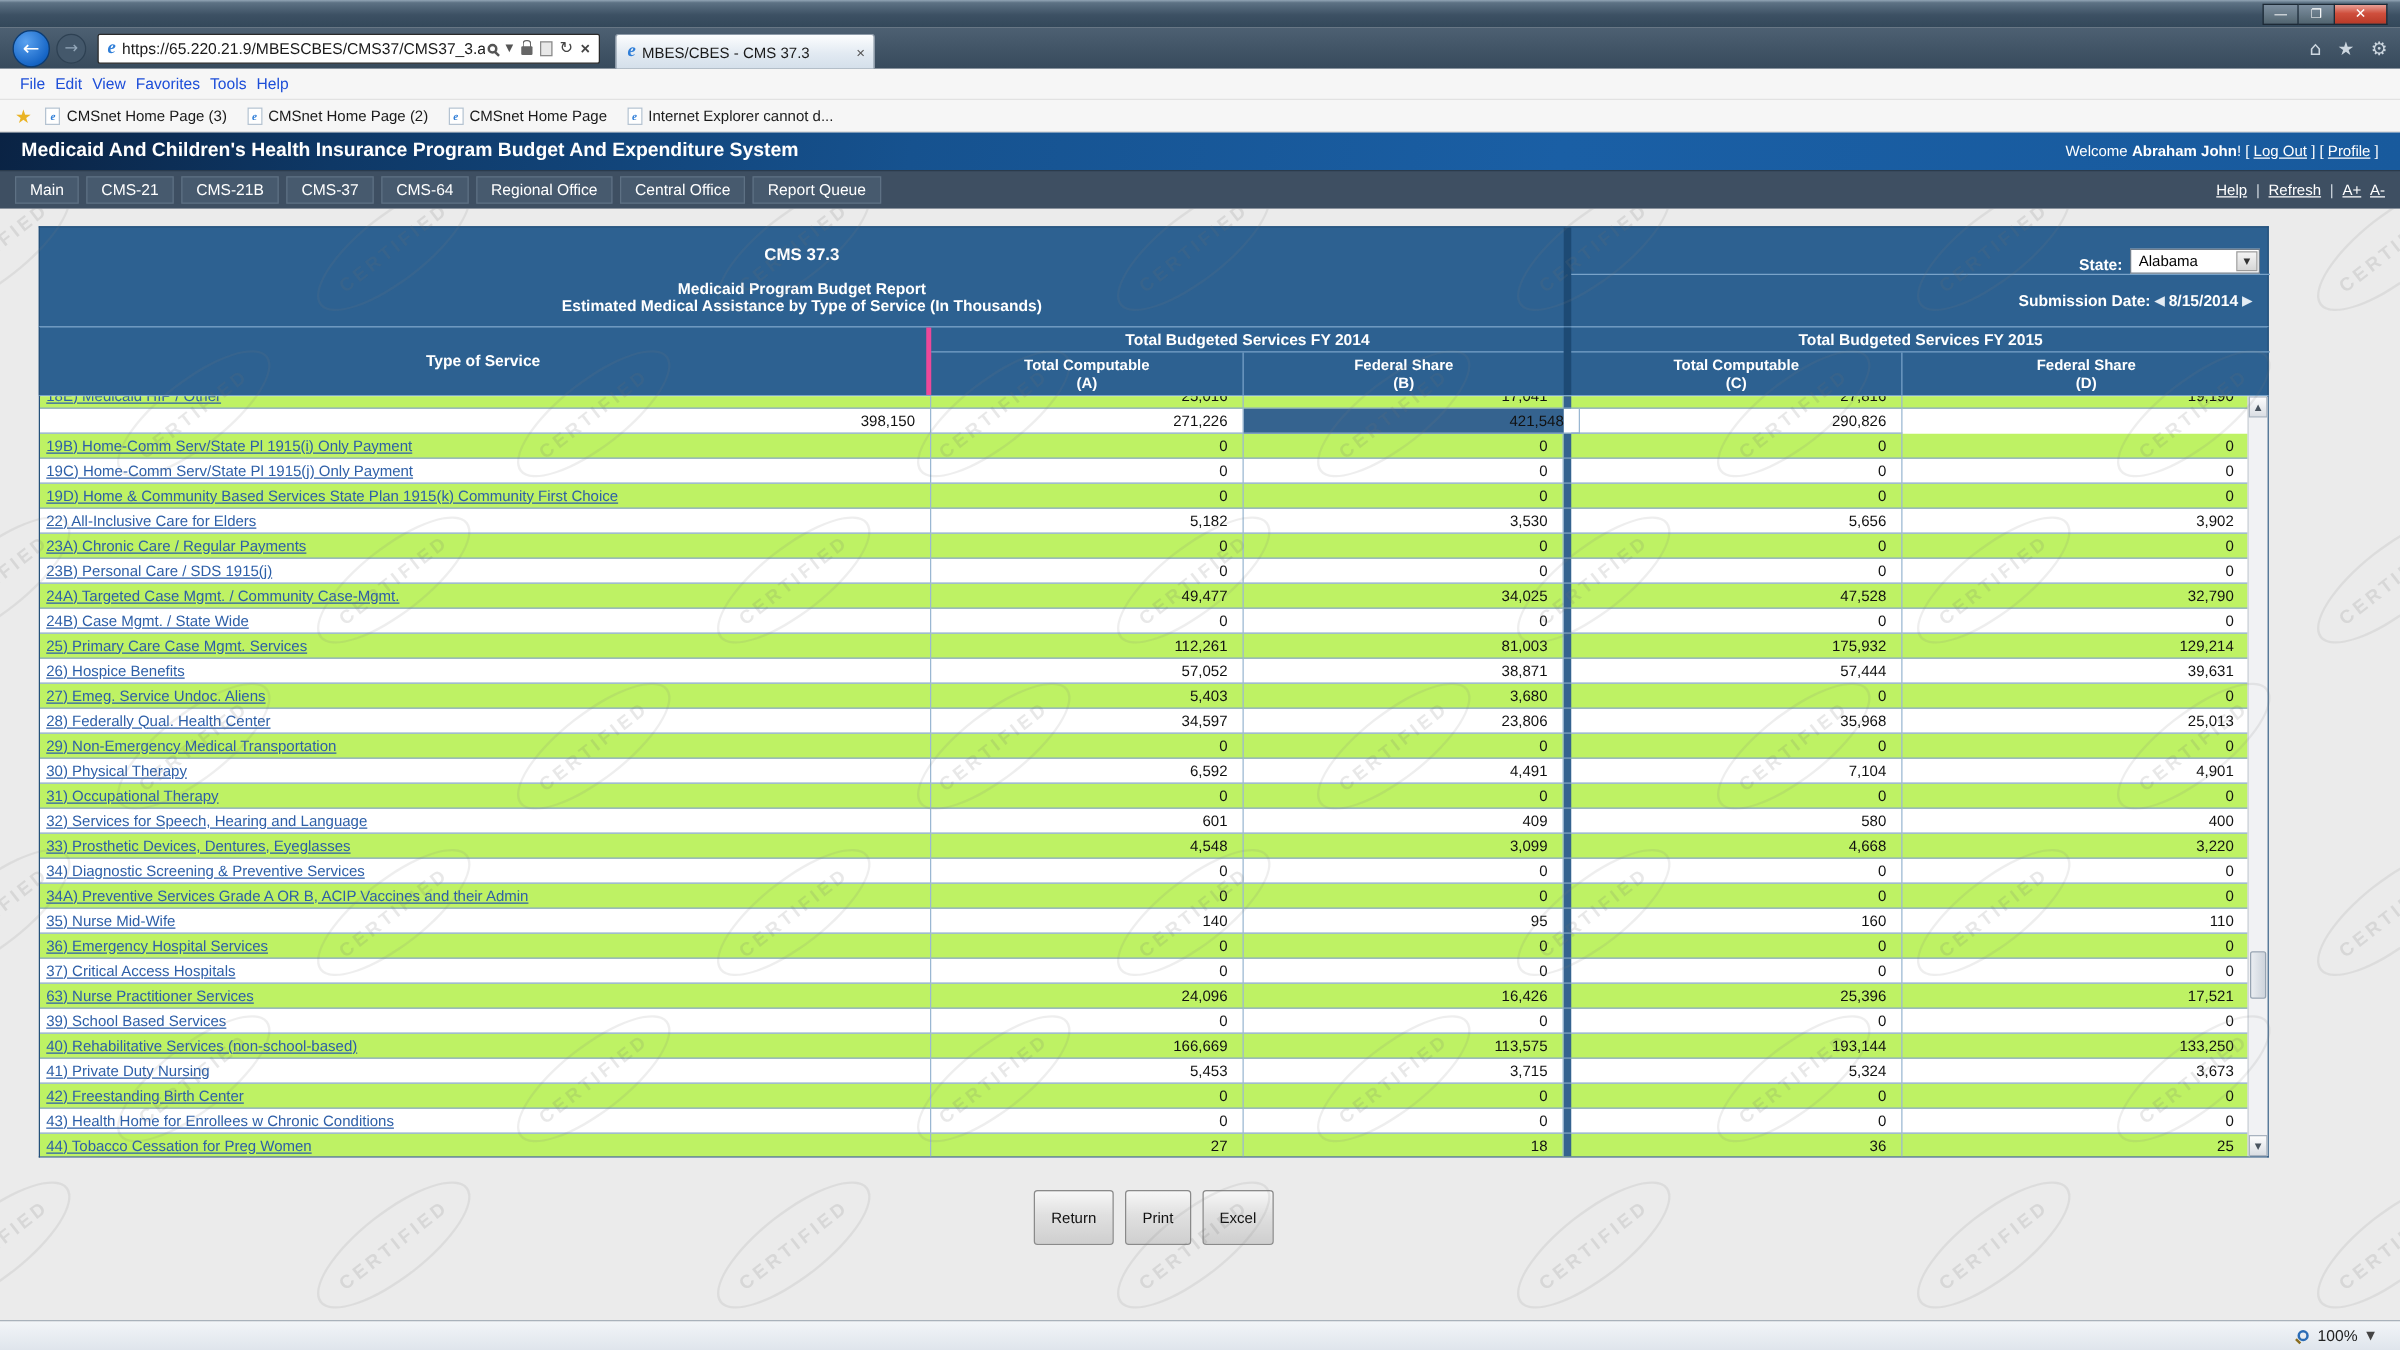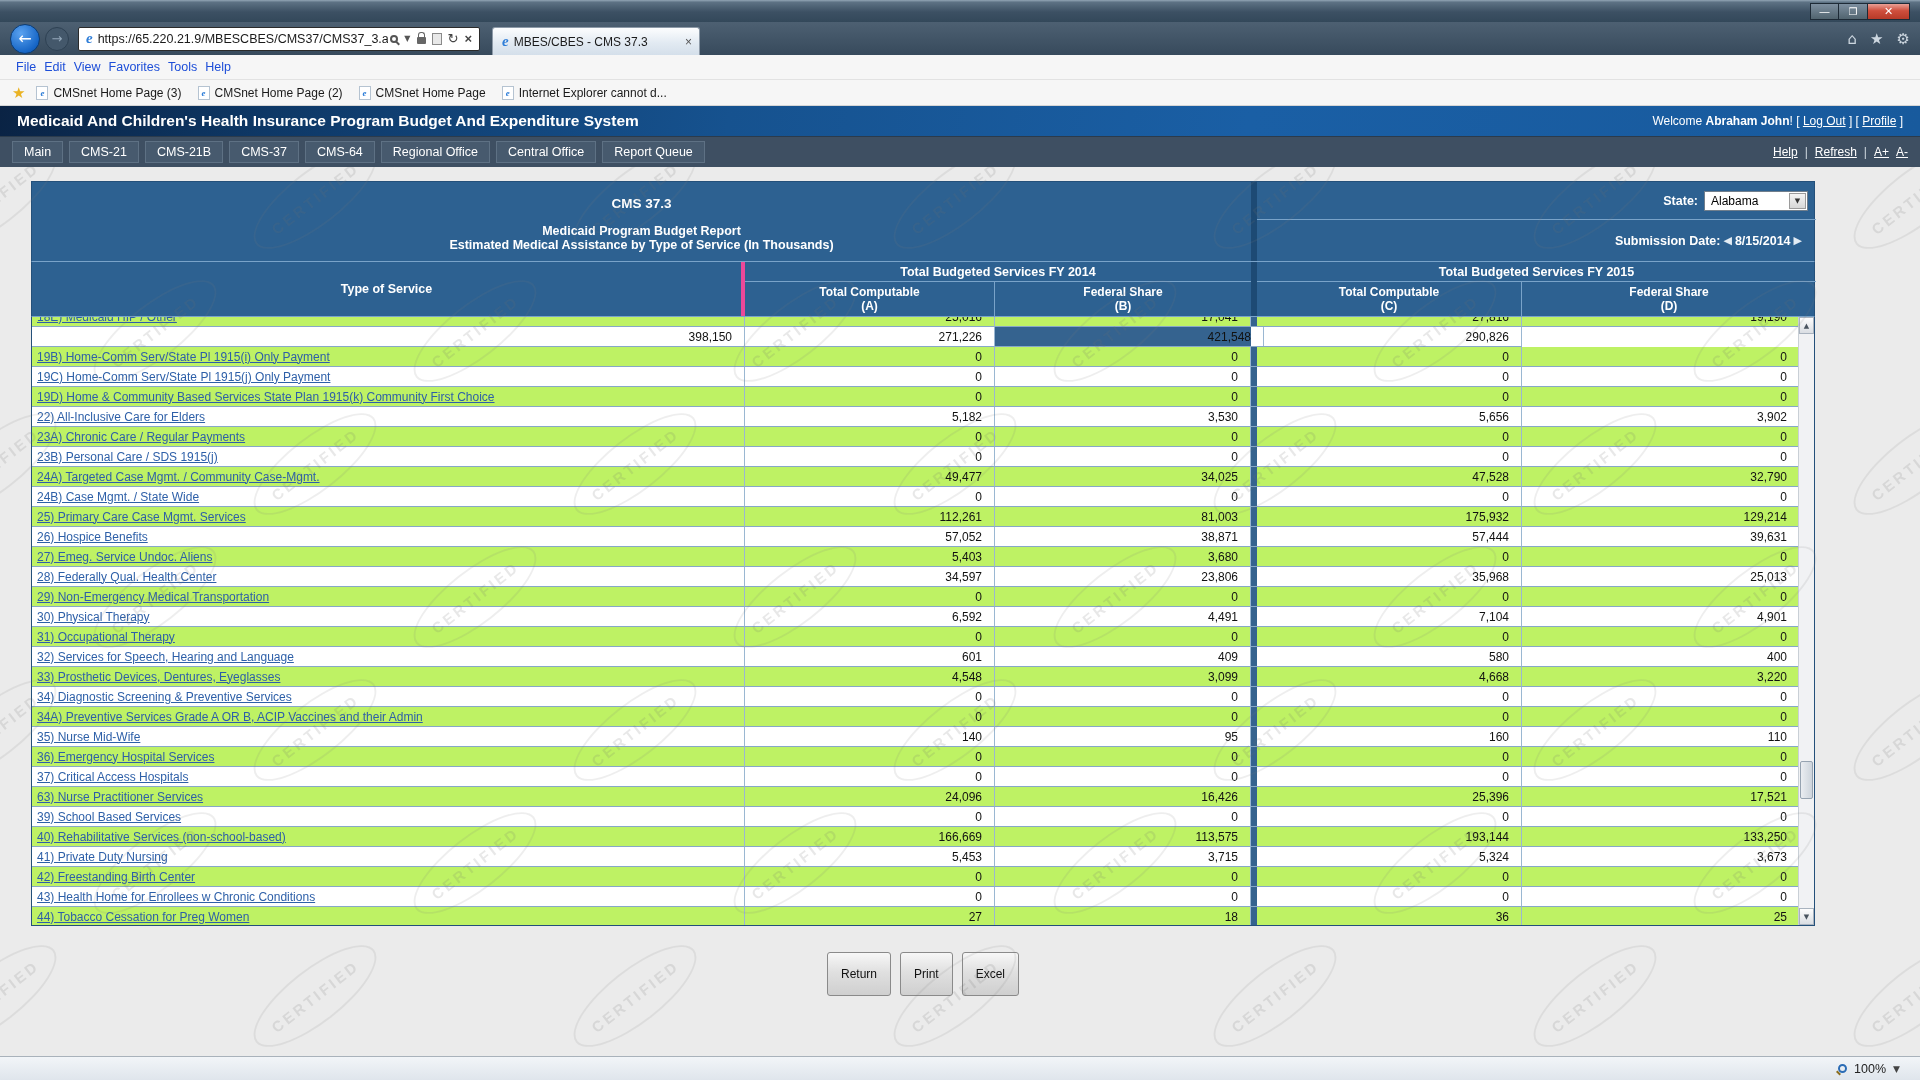--- a/index.html
+++ b/index.html
@@ -59,21 +59,21 @@
 
   
   .content { position:absolute; top:167px; bottom:24px; left:0; right:0; background:#ebebeb; }
   .tablewrap { position:absolute; left:31px; top:14px; width:1784px; }
   .band { display:grid; grid-template-columns:1219px 6px 559px; height:80px; background:#2d6191; color:#fff; border:1px solid #24507a; border-bottom:none; }
   .band-left { display:flex; flex-direction:column; align-items:center; padding-top:14px; }
   .band-title { font-size:13.5px; font-weight:bold; }
   .band-sub { margin-top:13px; text-align:center; font-weight:bold; font-size:12.5px; line-height:14px; }
   .band-gap, .ch-gap { background:#1d4a74; }
   .band-right { display:flex; flex-direction:column; }
-  .band-state { height:38px; display:flex; align-items:center; justify-content:flex-end; padding-right:8px; border-bottom:1px solid #79a3c9; font-weight:bold; font-size:12.5px; }
+  .band-state { height:38px; display:flex; align-items:flex-end; justify-content:flex-end; padding-right:8px; border-bottom:1px solid #79a3c9; font-weight:bold; font-size:12.5px; }
   .state-select { margin-left:6px; width:104px; height:20px; background:#fff; border:1px solid #707e8c; display:flex; align-items:center; font-weight:normal; color:#000; font-size:12px; padding-left:6px; position:relative; }
   .state-dd { position:absolute; right:1px; top:1px; bottom:1px; width:17px; background:linear-gradient(#f4f4f4,#d7d7d7); border:1px solid #9b9b9b; display:flex; align-items:center; justify-content:center; font-size:7px; color:#333; font-family:"DejaVu Sans",sans-serif; }
   .band-subm { flex:1; display:flex; align-items:center; justify-content:flex-end; padding-right:14px; font-weight:bold; font-size:12.5px; gap:3px; }
   .subm-arrow { font-size:11px; color:#e3ecf4; font-family:"DejaVu Sans",sans-serif; }
   .subm-date { font-weight:bold; }
 
   .colheads { display:grid; grid-template-columns:713px 250px 256px 6px 265px 294px; grid-template-rows:20px 34px; background:#2d6191; color:#fff; font-weight:bold; border:1px solid #24507a; border-top:1px solid #79a3c9; border-bottom:none; }
   .ch-type { grid-row:1/3; grid-column:1; display:flex; align-items:center; justify-content:center; font-size:12.5px; border-right:4px solid #ec4899; }
   .ch-group { text-align:center; line-height:20px; font-size:12.5px; border-bottom:1px solid #79a3c9; }
   .ch-g14 { grid-row:1; grid-column:2/4; }

